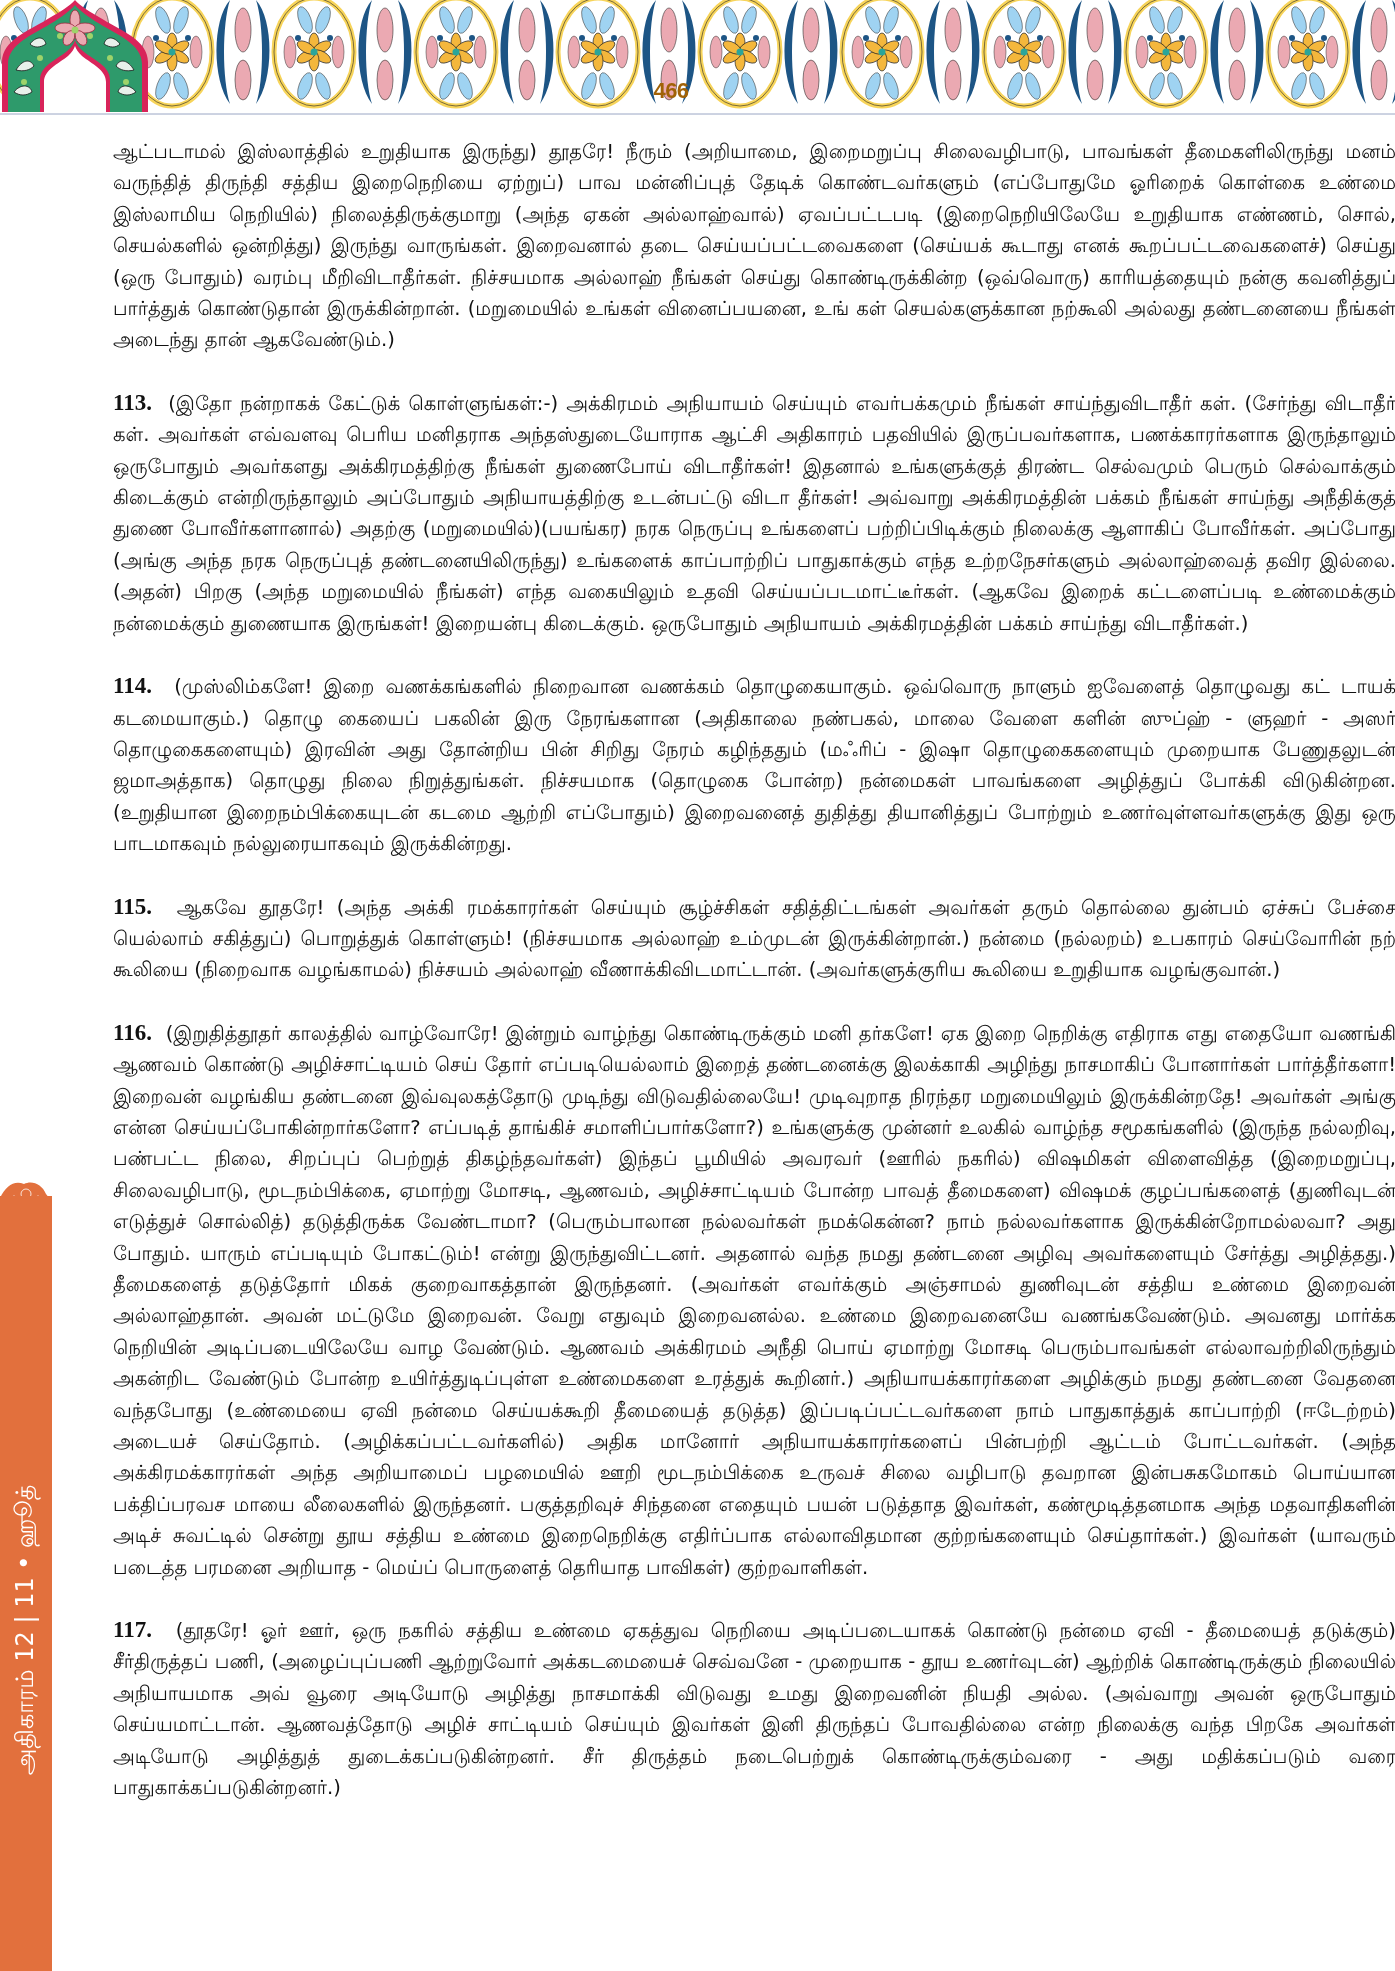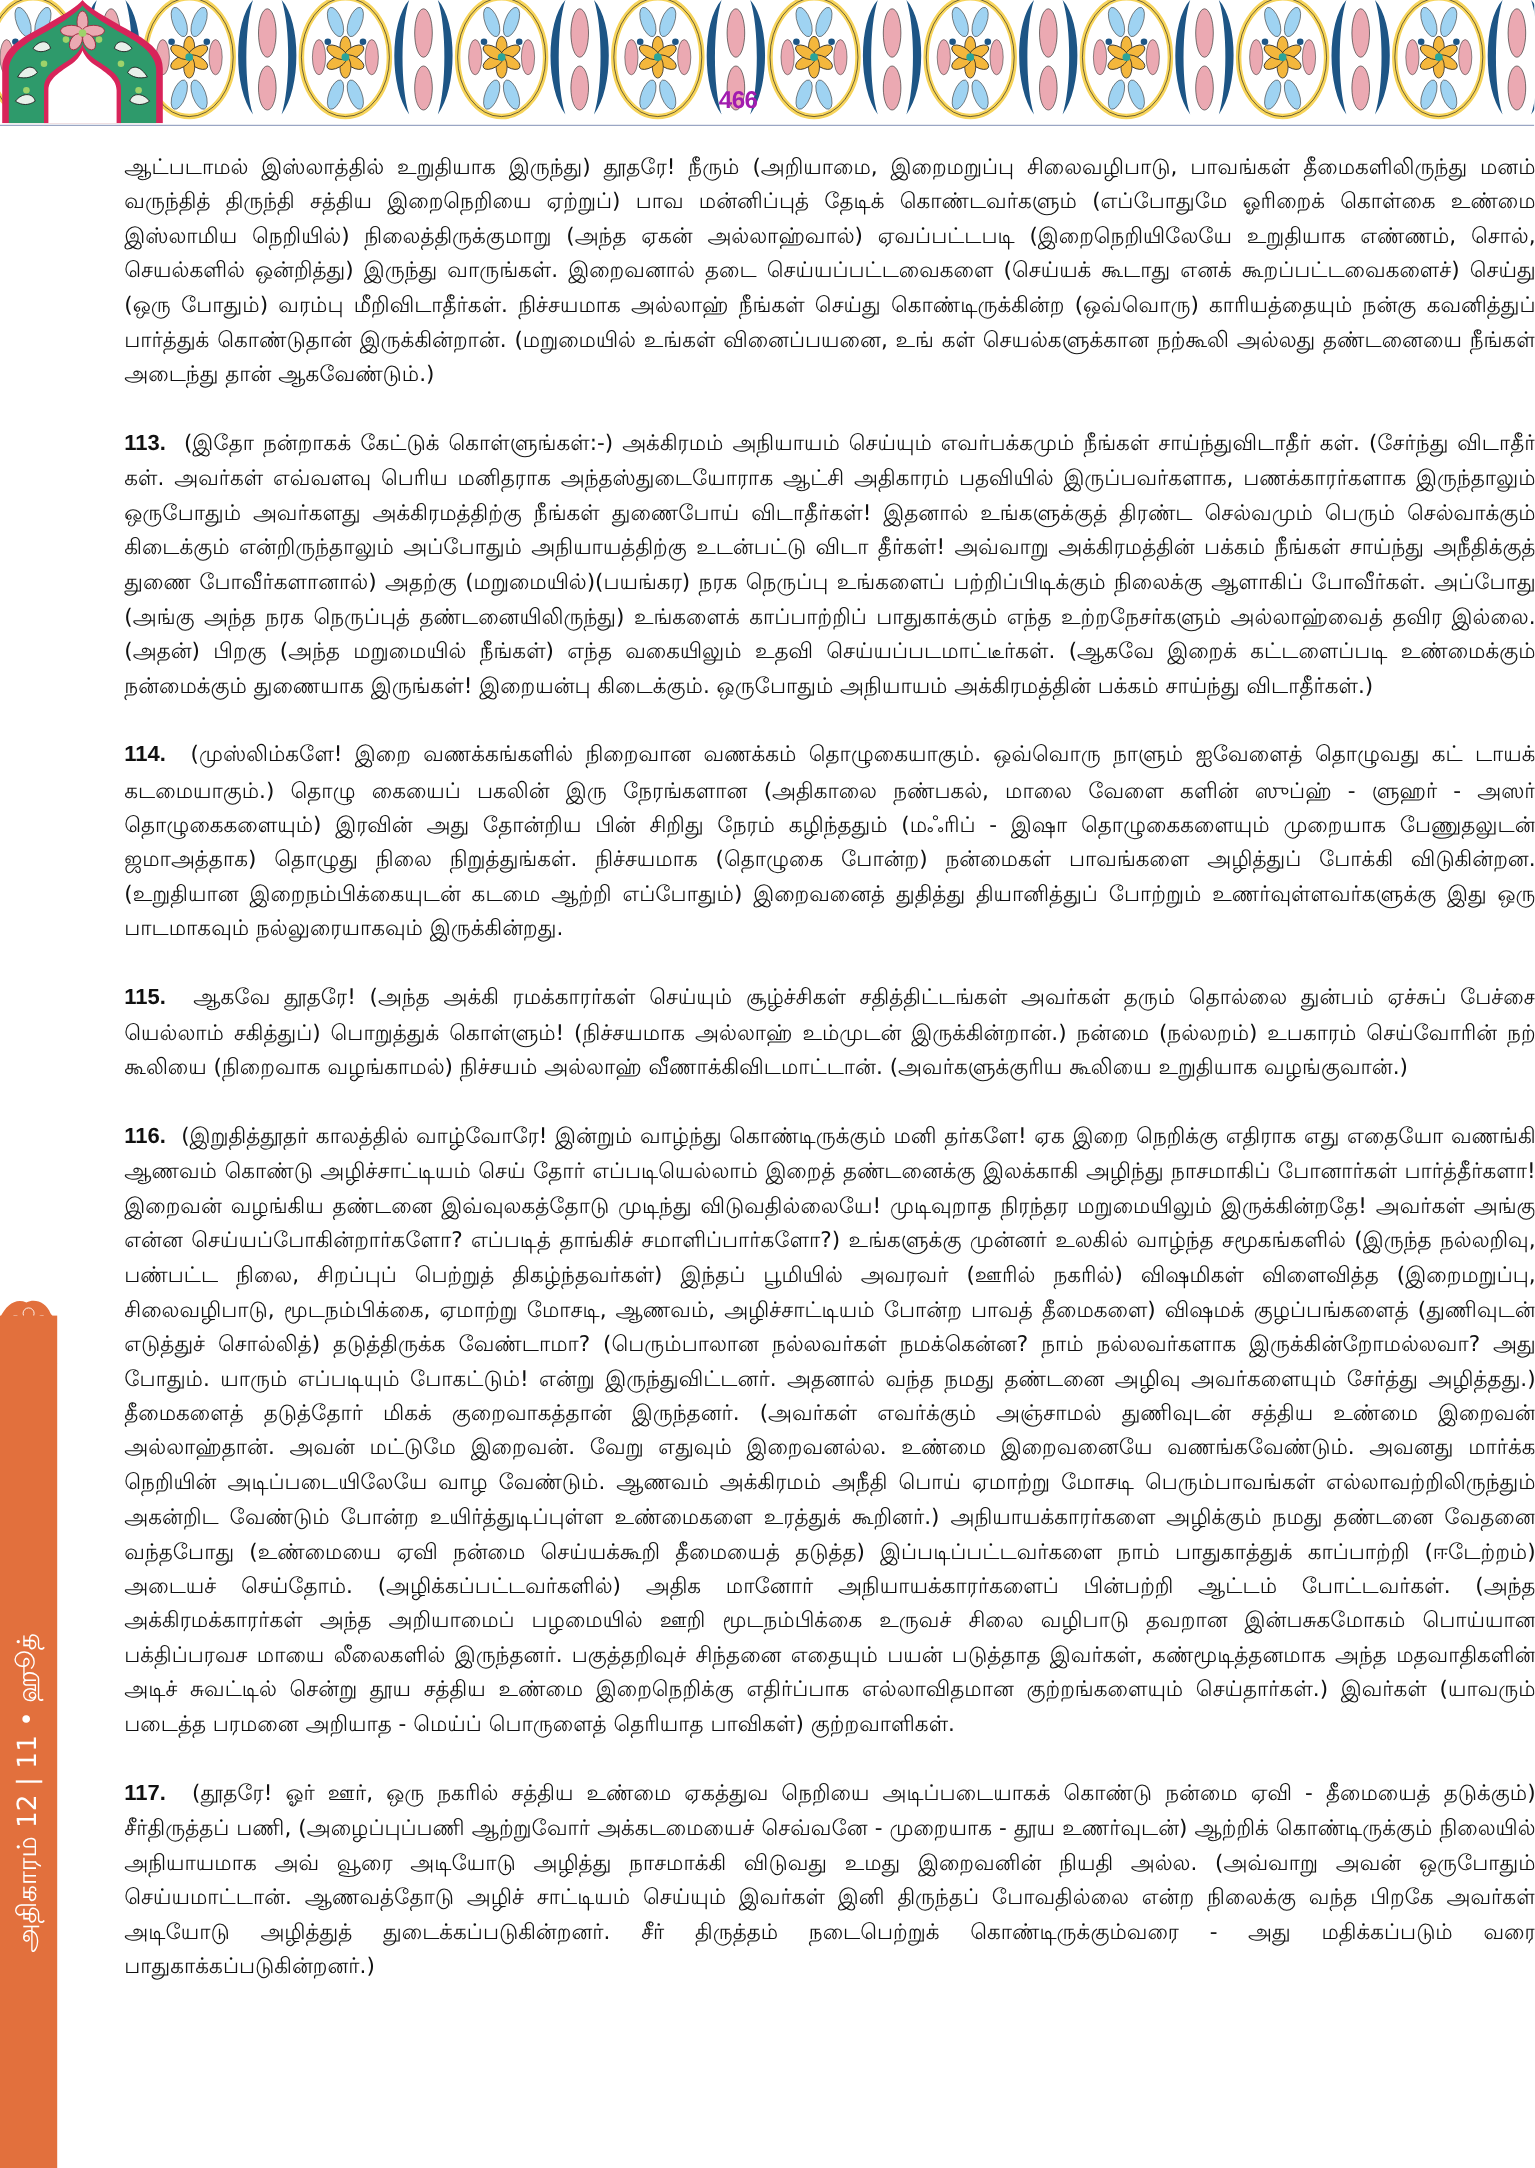--- a/index.html
+++ b/index.html
@@ -13,21 +13,21 @@
     position: absolute; left: 0; top: 0; width: 1395px; height: 116px;
     background: #ffffff; overflow: hidden;
   }
   .header-band svg { position: absolute; left: 0; top: 0; }
   .page-arch {
     position: absolute; left: 596px; top: 4px; width: 150px; height: 112px;
   }
   .page-number {
     position: absolute; left: 640px; top: 78px; width: 62px; text-align: center;
     font-family: "Liberation Sans", sans-serif; font-weight: bold; font-size: 22px;
-    color: #a21caf; letter-spacing: -0.5px;
+    color: #a16207; letter-spacing: -0.5px;
   }
   .side-tab {
     position: absolute; left: 0; top: 1196px; width: 52px; height: 775px;
     background: #e2703d;
   }
   .side-ornament {
     position: absolute; left: 0; top: 1180px; width: 52px; height: 60px;
   }
   .side-label {
     position: absolute; left: 26px; top: 1630px;
@@ -36,21 +36,21 @@
     font-family: "DejaVu Sans", sans-serif;
   }
   .content {
     position: absolute; left: 113px; top: 136px; width: 1284px;
   }
   .content-inner { width: 1283px; }
   .para {
     font-size: 19.6px; line-height: 31.4px; text-align: justify;
     margin: 0 6px 31px 0; width: 1283px;
   }
-  .verse-no { font-weight: bold; font-family: Liberation Sans, sans-serif; font-size: 20px; }
+  .verse-no { font-weight: bold; font-family: Liberation Serif, serif; font-size: 23px; }
 </style>
 </head>
 <body>
 
 <div class="header-band">
   <svg id="header-svg" width="1395" height="116">
       <g>
         <path d="M-54,0 C-72,20 -72,80 -54,104 C-62,80 -62,24 -54,0Z" fill="#1d5585"></path>
         <path d="M-28,0 C-10,20 -10,80 -28,104 C-20,80 -20,24 -28,0Z" fill="#1d5585"></path>
         <ellipse cx="-41" cy="30" rx="8" ry="22" fill="#eba9b2" stroke="#333" stroke-width="0.6"></ellipse>

